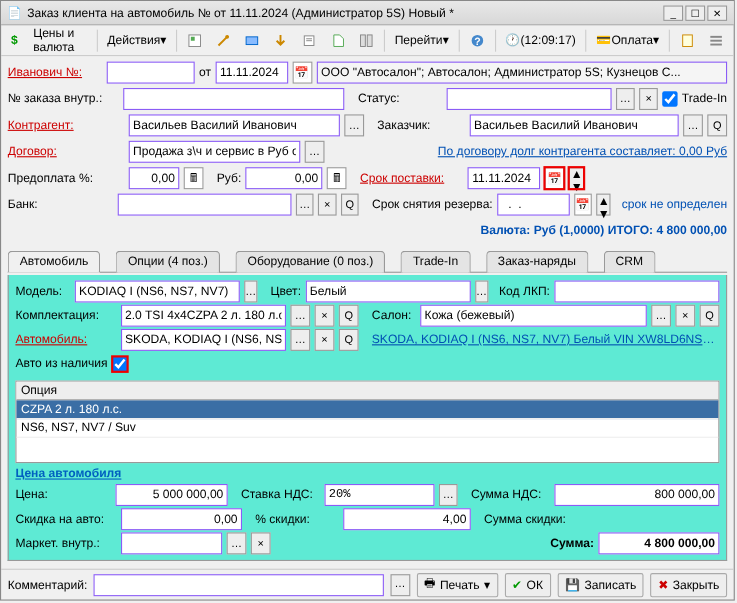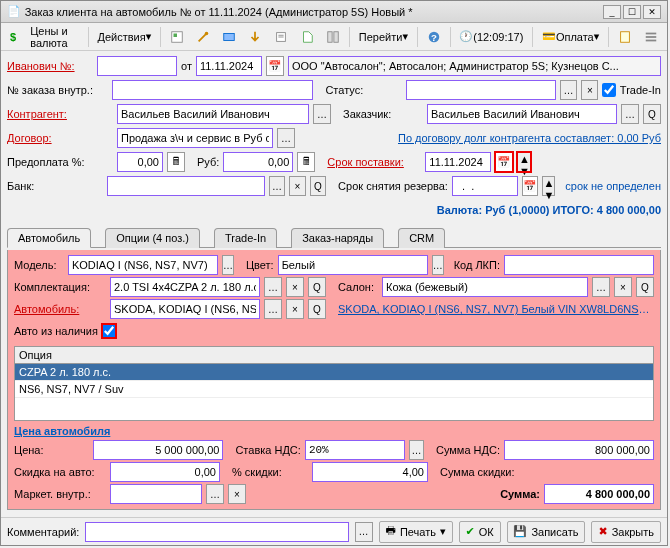--- a/index.html
+++ b/index.html
@@ -20,21 +20,21 @@
   .link { color: #0050b3; text-decoration: underline; cursor: pointer; }
   input.txt, select.sel { height: 20px; border: 1px solid #8b5cf6; background: #fff; padding: 1px 3px; font-size: 11px; }
   .txt.ro { background: #f5f5f5; }
   .btn-dots { width: 18px; height: 20px; border: 1px solid #999; background: #eee; cursor: pointer; font-size: 10px; display: inline-flex; align-items: center; justify-content: center; padding: 0; }
   .btn-cal { width: 18px; height: 20px; border: 1px solid #999; background: #fff; cursor: pointer; display: inline-flex; align-items: center; justify-content: center; padding: 0; }
   .btn-spin { width: 14px; height: 20px; border: 1px solid #999; background: #eee; display: flex; flex-direction: column; font-size: 6px; }
   .btn-spin div { flex: 1; display: flex; align-items: center; justify-content: center; cursor: pointer; }
   .tabs { display: flex; border-bottom: 1px solid #999; margin-top: 4px; }
   .tab { padding: 3px 10px; border: 1px solid #999; border-bottom: none; background: #e4e4e4; border-radius: 4px 4px 0 0; margin-right: 14px; cursor: pointer; position: relative; top: 1px; }
   .tab.active { background: #f0f0f0; border-bottom: 1px solid #f0f0f0; }
-  .tabbody { border: 1px solid #999; border-top: none; padding: 4px 6px; background: #fca5a5; }
+  .tabbody { border: 1px solid #999; border-top: none; padding: 4px 6px; background: #5eead4; }
   .grid { border: 1px solid #999; background: #fff; margin-top: 4px; }
   .grid .ghead { background: #eee; padding: 2px 4px; border-bottom: 1px solid #999; }
   .grid .grow { padding: 2px 4px; border-bottom: 1px solid #eee; }
   .grid .grow.sel { background: #3a6ea5; color: #fff; }
   .sectitle { color: #0060c0; text-decoration: underline; font-weight: bold; margin: 4px 0 2px 0; }
   .statusbar { display: flex; align-items: center; padding: 3px 6px; border-top: 1px solid #ccc; gap: 6px; height: 28px; }
   .sbtn { height: 22px; padding: 2px 6px; border: 1px solid #aaa; background: #eee; display: inline-flex; align-items: center; gap: 4px; cursor: pointer; border-radius: 2px; }
   .chk { width: 14px; height: 14px; }
   .num { text-align: right; }
   .hl-red { outline: 2px solid #e00; outline-offset: -1px; }
@@ -202,20 +202,21 @@
       <span class="lbl blue" style="margin-left:6px">срок не определен</span>
     </div>
 
     <div class="row" style="justify-content:flex-end">
       <span class="bold-blue">Валюта: Руб (1,0000) ИТОГО: 4 800 000,00</span>
     </div>
 
     <div class="tabs">
       <div class="tab active">Автомобиль</div>
       <div class="tab">Опции (4 поз.)</div>
+      <div class="tab">Оборудование (0 поз.)</div>
       <div class="tab">Trade-In</div>
       <div class="tab">Заказ-наряды</div>
       <div class="tab">CRM</div>
     </div>
 
     <div class="tabbody">
       <div class="row">
         <span class="lbl" style="width:92px">Модель:</span>
         <input class="txt" style="width: 168px;" value="KODIAQ I (NS6, NS7, NV7)">
         <button class="btn-dots">…</button>
@@ -252,21 +253,21 @@
       <div class="grid">
         <div class="ghead">Опция</div>
         <div class="grow sel">CZPA 2 л. 180 л.с.</div>
         <div class="grow">NS6, NS7, NV7 / Suv</div>
         <div style="height:22px"></div>
       </div>
 
       <div class="sectitle">Цена автомобиля</div>
       <div class="row">
         <span class="lbl" style="width:92px">Цена:</span>
-        <input class="txt num" style="width: 130px;" value="5 000 000,00">
+        <input class="txt num" style="width: 102px;" value="5 000 000,00">
         <span class="lbl" style="width:76px;margin-left:8px">Ставка НДС:</span>
         <input class="txt" style="width: 100px; font-family: Liberation Mono, monospace;" value="20%">
         <button class="btn-dots">…</button>
         <span class="lbl" style="width:76px;margin-left:8px">Сумма НДС:</span>
         <input class="txt num" style="flex: 1 1 0%;" value="800 000,00">
       </div>
       <div class="row">
         <span class="lbl" style="width:92px">Скидка на авто:</span>
         <input class="txt num" style="width: 110px;" value="0,00">
         <span class="lbl" style="width:76px;margin-left:8px">% скидки:</span>

